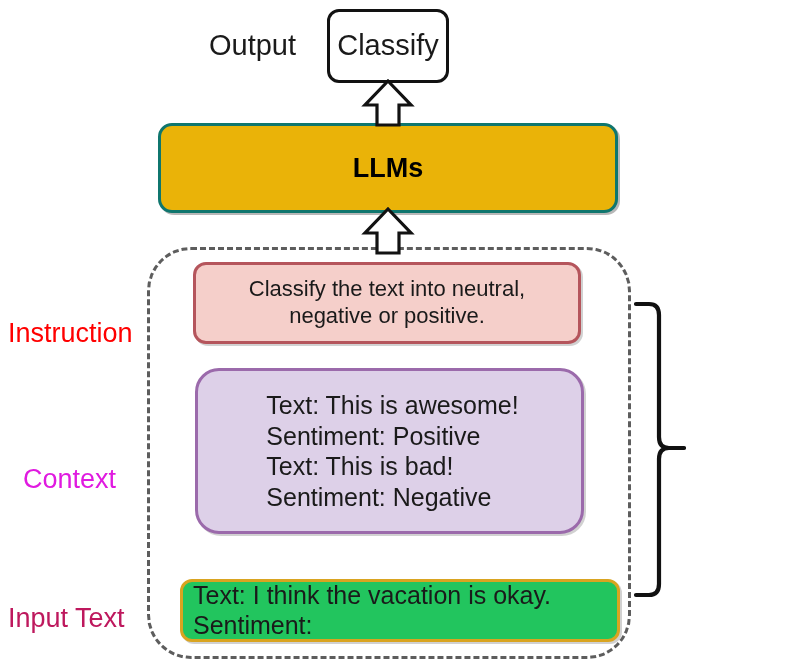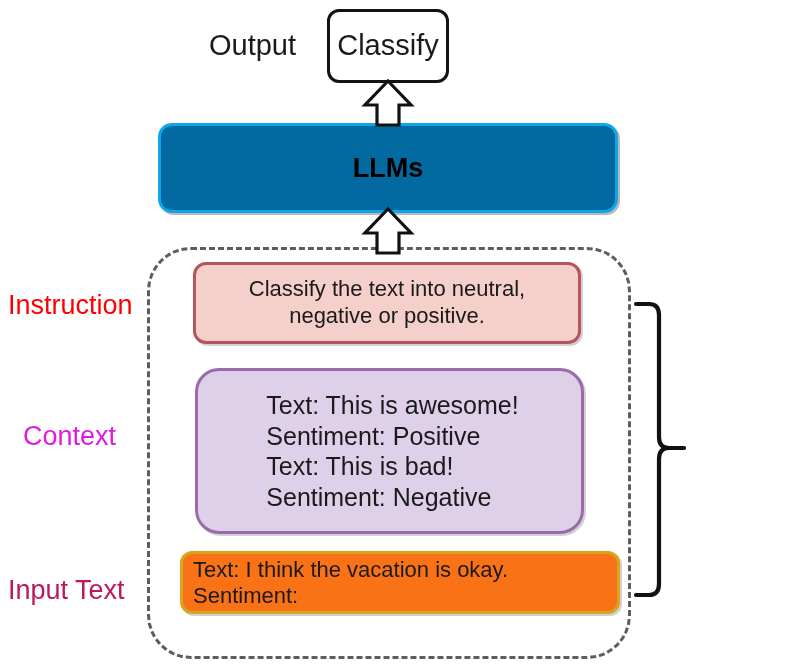--- a/index.html
+++ b/index.html
@@ -54,23 +54,23 @@
     font-size: 29px;
     color: #1a1a1a;
   }
 
   
   #llms-box {
     left: 158px;
     top: 123px;
     width: 460px;
     height: 90px;
-    border: 3px solid #0ea5e9;
+    border: 3px solid #0f766e;
     border-radius: 14px;
-    background: #0369a1;
+    background: #eab308;
     font-size: 27px;
     font-weight: bold;
     color: #000000;
     box-shadow: 2px 2px 0 rgba(0,0,0,0.28);
   }
 
   
   #prompt-container {
     position: absolute;
     left: 147px;
@@ -110,45 +110,46 @@
     box-shadow: 2px 2px 0 rgba(0,0,0,0.18);
   }
   #context-box .lines {
     text-align: left;
     padding-left: 6px;
   }
 
   
   #input-text-box {
     left: 180px;
-    top: 551px;
+    top: 579px;
     width: 440px;
     height: 63px;
     border: 3px solid #d9a420;
     border-radius: 12px;
-    background: #f97316;
-    font-size: 22px;
+    background: #22c55e;
+    font-size: 25px;
     justify-content: flex-start;
     box-shadow: 2px 2px 0 rgba(0,0,0,0.18);
   }
   #input-text-box .lines {
     text-align: left;
     padding-left: 10px;
     line-height: 1.18;
   }
 
   
   .side-label {
     position: absolute;
     font-size: 27px;
     text-align: left;
     white-space: nowrap;
+    margin-top: 28px;
   }
   #label-instruction { left: 8px;  top: 290px; color: #ff0000; }
-  #label-context     { left: 23px; top: 421px; color: #e01ae0; }
+  #label-context     { left: 23px; top: 436px; color: #e01ae0; }
   #label-input-text  { left: 8px;  top: 575px; color: #be185d; }
 
   
   #prompt-label {
     position: absolute;
     left: 700px;
     top: 434px;
     font-size: 27px;
     font-weight: bold;
     color: #000000;

